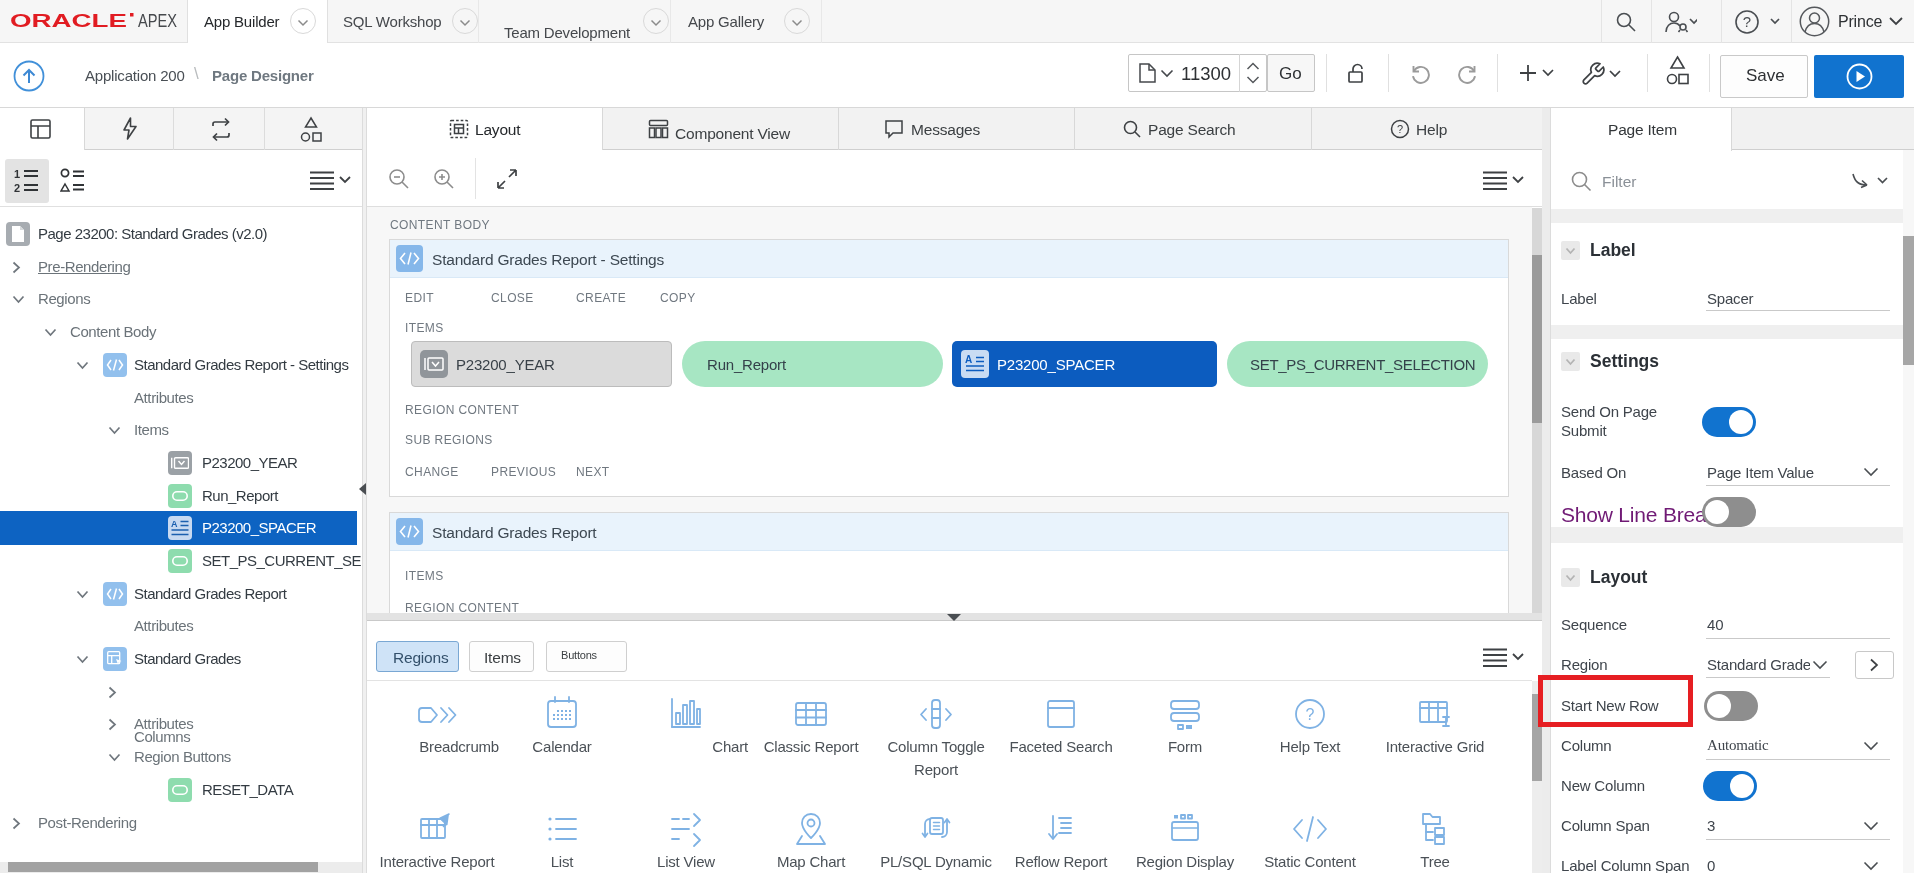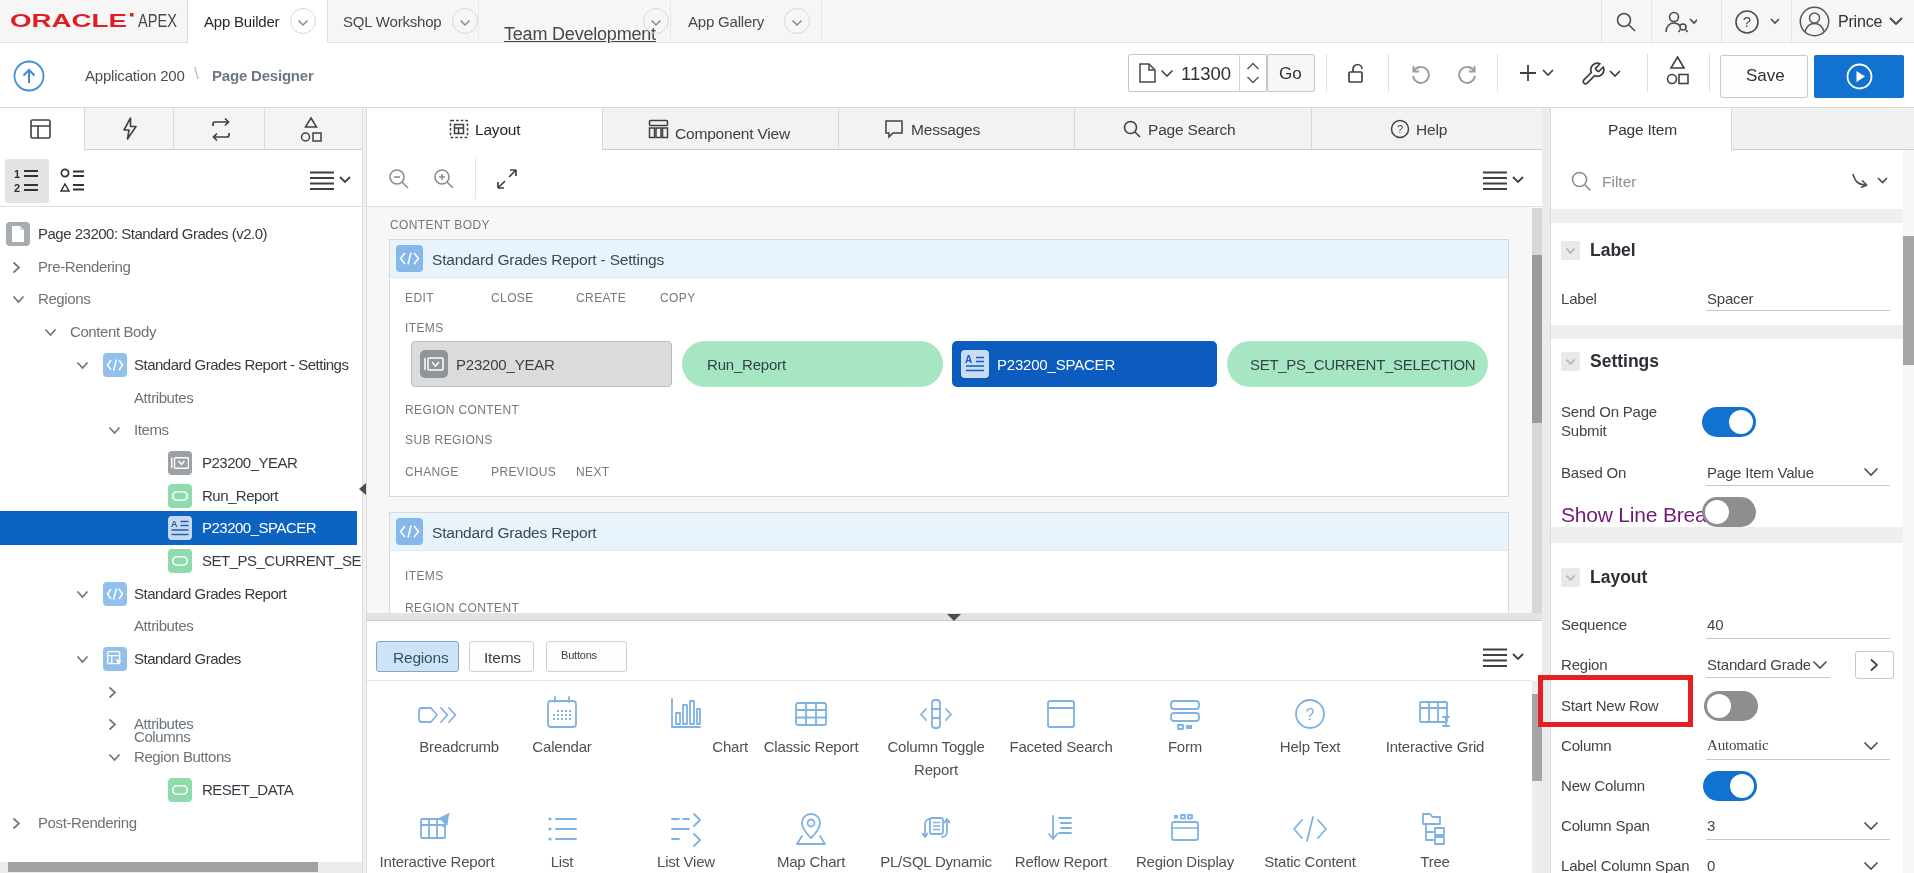--- a/index.html
+++ b/index.html
@@ -29,21 +29,21 @@
     <svg class="abs" style="left:297px;top:19px;" width="12" height="8" viewBox="0 0 12 8" fill="none" stroke="#8b8b8b" stroke-width="1.5">
       <path d="M1.5 1.5 L6 6 L10.5 1.5"></path>
     </svg>
 <div class="abs" style="left:328px;top:0;width:151px;height:43px;border-right:1px solid #e8e8e8;"></div>
 <div class="abs" style="left:343px;top:13px;font-size:15px;letter-spacing:-0.2px;color:#45484c;">SQL Workshop</div>
 <div class="abs chevcirc" style="left:452px;top:8px;background:transparent;"></div>
     <svg class="abs" style="left:459px;top:19px;" width="12" height="8" viewBox="0 0 12 8" fill="none" stroke="#8b8b8b" stroke-width="1.5">
       <path d="M1.5 1.5 L6 6 L10.5 1.5"></path>
     </svg>
 <div class="abs" style="left:479px;top:0;width:192px;height:43px;border-right:1px solid #e8e8e8;"></div>
-<div class="abs" style="left:504px;top:24px;font-size:18px;letter-spacing:-0.2px;color:#45484c;text-decoration:underline;">Team Development</div>
+<div class="abs" style="left:504px;top:24px;font-size:15px;letter-spacing:-0.2px;color:#45484c;">Team Development</div>
 <div class="abs chevcirc" style="left:643px;top:8px;background:transparent;"></div>
     <svg class="abs" style="left:650px;top:19px;" width="12" height="8" viewBox="0 0 12 8" fill="none" stroke="#8b8b8b" stroke-width="1.5">
       <path d="M1.5 1.5 L6 6 L10.5 1.5"></path>
     </svg>
 <div class="abs" style="left:671px;top:0;width:151px;height:43px;border-right:1px solid #e8e8e8;"></div>
 <div class="abs" style="left:688px;top:13px;font-size:15px;letter-spacing:-0.2px;color:#45484c;">App Gallery</div>
 <div class="abs chevcirc" style="left:784px;top:8px;background:transparent;"></div>
     <svg class="abs" style="left:791px;top:19px;" width="12" height="8" viewBox="0 0 12 8" fill="none" stroke="#8b8b8b" stroke-width="1.5">
       <path d="M1.5 1.5 L6 6 L10.5 1.5"></path>
     </svg>
@@ -189,21 +189,21 @@
 <div id="tree" class="abs" style="left:0;top:208px;width:362px;height:654px;background:#fff;overflow:hidden;">
 <div class="abs" style="left:6px;top:14px;width:24px;height:24px;background:#a7acb1;border-radius:4px;"></div>
 <svg class="abs" style="left:12px;top:18px;" width="12" height="16" viewBox="0 0 12 16" fill="#fff">
         <path d="M0 0 h8 l4 4 v12 h-12 z"></path>
         <path d="M8 0 l4 4 h-4 z" fill="#d6d9db"></path>
       </svg>
 <div class="abs" style="left:38px;top:17px;font-size:15px;letter-spacing:-0.5px;color:#333b42;white-space:nowrap;">Page 23200: Standard Grades (v2.0)</div>
 <svg class="abs" style="left:12px;top:53px;" width="9" height="13" viewBox="0 0 9 13" fill="none" stroke="#6f767d" stroke-width="1.7">
         <path d="M1.5 1.5 L7 6.5 L1.5 11.5"></path>
       </svg>
-<div class="abs" style="left:38px;top:50px;font-size:15px;letter-spacing:-0.4px;color:#6b7379;white-space:nowrap;">Pre-Rendering</div>
+<div class="abs" style="left:38px;top:50px;font-size:15px;letter-spacing:-0.4px;color:#6b7379;white-space:nowrap;text-decoration:underline;">Pre-Rendering</div>
 <svg class="abs" style="left:12px;top:87px;" width="13" height="9" viewBox="0 0 13 9" fill="none" stroke="#6f767d" stroke-width="1.7">
         <path d="M1.5 1.5 L6.5 7 L11.5 1.5"></path>
       </svg>
 <div class="abs" style="left:38px;top:82px;font-size:15px;letter-spacing:-0.4px;color:#6b7379;white-space:nowrap;">Regions</div>
 <svg class="abs" style="left:44px;top:120px;" width="13" height="9" viewBox="0 0 13 9" fill="none" stroke="#6f767d" stroke-width="1.7">
         <path d="M1.5 1.5 L6.5 7 L11.5 1.5"></path>
       </svg>
 <div class="abs" style="left:70px;top:115px;font-size:15px;letter-spacing:-0.4px;color:#6b7379;white-space:nowrap;">Content Body</div>
 <svg class="abs" style="left:76px;top:153px;" width="13" height="9" viewBox="0 0 13 9" fill="none" stroke="#6f767d" stroke-width="1.7">
         <path d="M1.5 1.5 L6.5 7 L11.5 1.5"></path>

